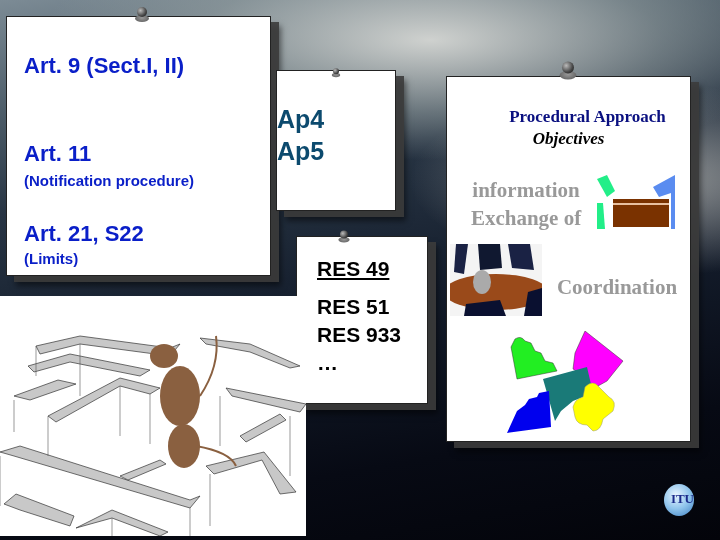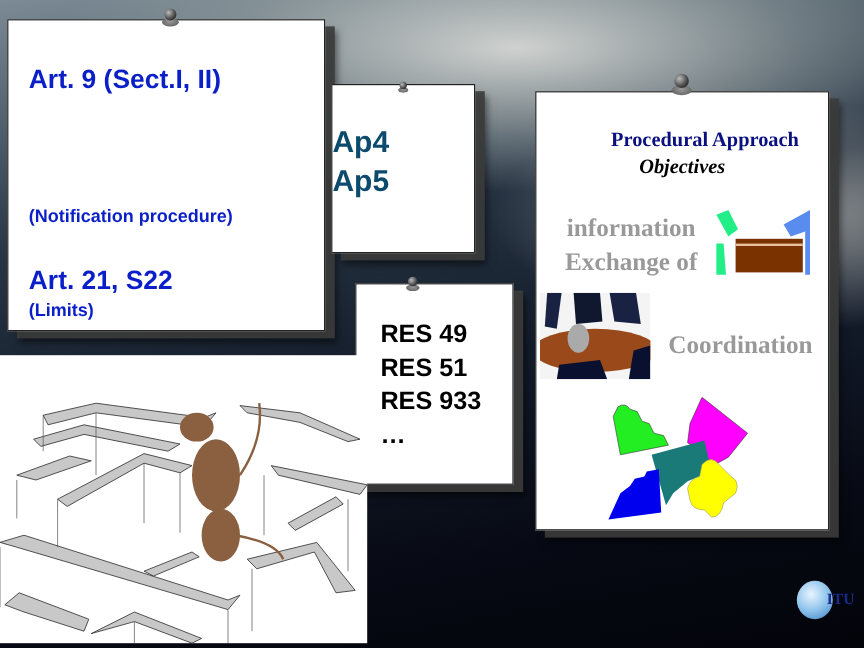--- a/index.html
+++ b/index.html
@@ -33,53 +33,54 @@
     .res { position:absolute; left:20px; color:#000; font-weight:bold; font-size:21px; }
     
     #card4 { left:446px; top:76px; width:243px; height:364px; }
     .proc-title { position:absolute; left:0; width:281px; text-align:center; font-family:"Liberation Serif", serif; font-weight:bold; color:#0a1080; font-size:17px; }
     .proc-sub { position:absolute; left:0; width:243px; text-align:center; font-family:"Liberation Serif", serif; font-weight:bold; font-style:italic; color:#000; font-size:17px; }
     .gray-label { position:absolute; font-family:"Liberation Serif", serif; font-weight:bold; color:#999; font-size:21px; text-align:center; line-height:28px; }
     
     #maze { position:absolute; left:0; top:296px; width:306px; height:240px; background:#fff; }
     #logo { position:absolute; left:664px; top:484px; width:30px; height:32px; border-radius:50%;
       background:radial-gradient(circle at 40% 35%, #e8f4ff, #8fc4ec 50%, #3a7cc0 100%); }
-    #logo span { position:absolute; left:0; top:7px; width:30px; text-align:left; font-family:"Liberation Serif", serif; font-weight:bold; font-size:13px; color:#1a2a8a;padding-left:25px; }
+    #logo span { position:absolute; left:0; top:7px; width:30px; text-align:right; font-family:"Liberation Serif", serif; font-weight:bold; font-size:13px; color:#1a2a8a; }
   </style>
 </head>
 <body>
 
 <div class="slide">
 
   <div class="card" id="card1">
     <div class="pin" style="left:128px; top:-10px;">
         <div class="base"></div>
         <div class="head"></div>
       </div>
     <div class="art-title" style="top:36px;">Art. 9 (Sect.I, II)</div>
+    <div class="art-title" style="top:124px;">Art. 11</div>
     <div class="art-sub" style="top:155px;">(Notification procedure)</div>
     <div class="art-title" style="top:204px;">Art. 21, S22</div>
     <div class="art-sub" style="top:233px;">(Limits)</div>
   </div>
 
   <div class="card" id="card2">
     <div class="pin" style="left:52px; top:-6px; transform:scale(0.6);">
         <div class="base"></div>
         <div class="head"></div>
       </div>
     <div class="ap" style="top:34px;">Ap4</div>
     <div class="ap" style="top:66px;">Ap5</div>
   </div>
 
   <div class="card" id="card3">
     <div class="pin" style="left:40px; top:-8px; transform:scale(0.8);">
         <div class="base"></div>
         <div class="head"></div>
       </div>
-    <div class="res" style="top:30px;">RES 49</div>
+    <div class="res" style="top:20px;text-decoration:underline;">RES 49</div>
     <div class="res" style="top:58px;">RES 51</div>
     <div class="res" style="top:86px;">RES 933</div>
     <div class="res" style="top:114px;">…</div>
   </div>
 
   <div class="card" id="card4">
     <div class="pin" style="left:114px; top:-14px; transform:scale(1.2);">
         <div class="base"></div>
         <div class="head"></div>
       </div>

